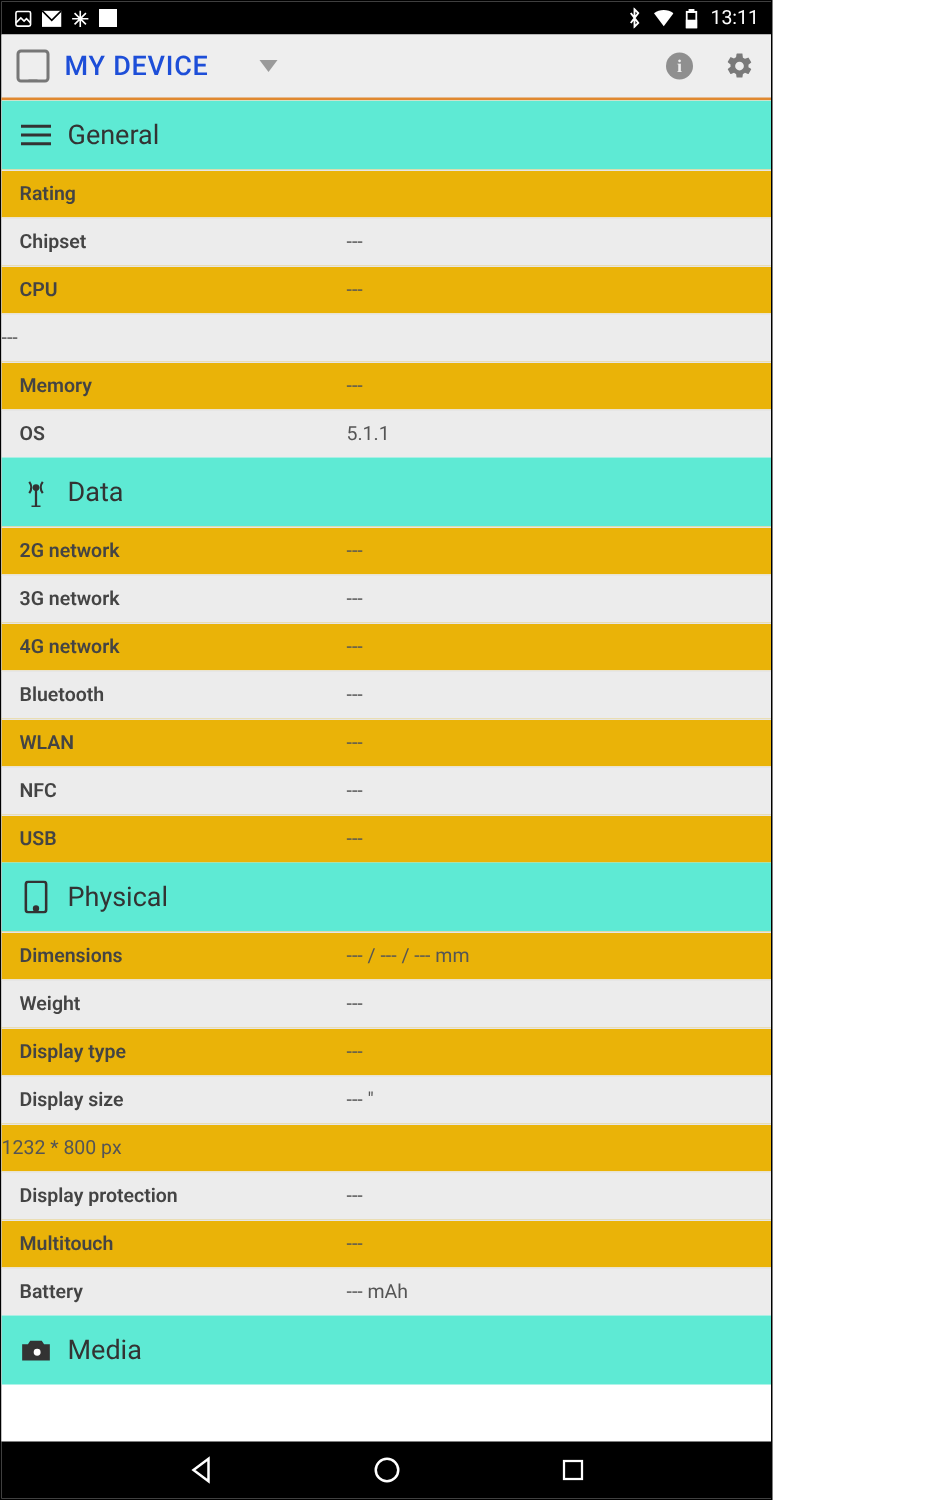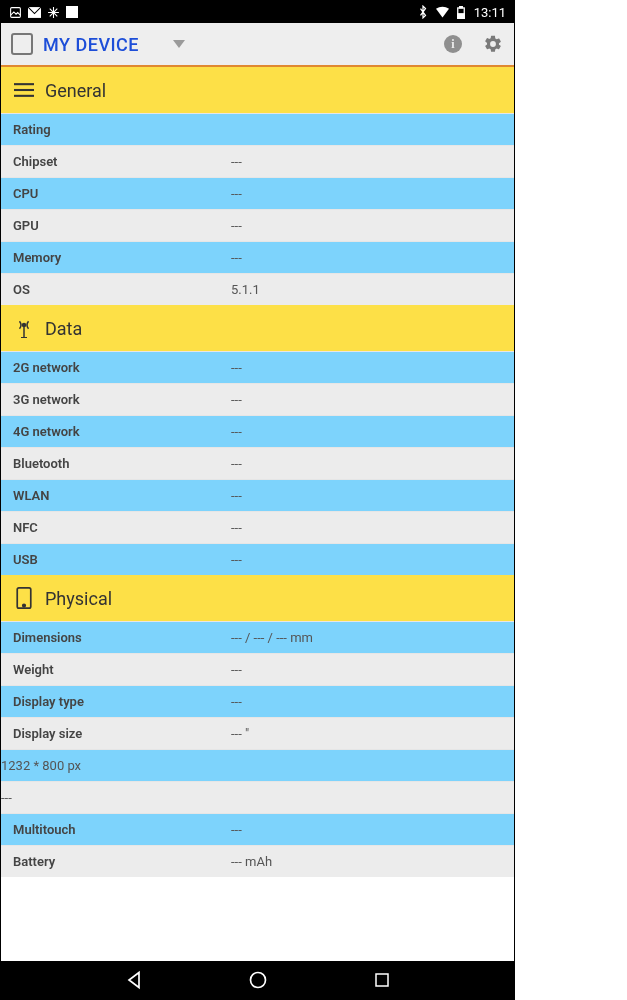--- a/index.html
+++ b/index.html
@@ -14,25 +14,25 @@
   .actionbar { height: 44px; background: #eeeeee; display: flex; align-items: center; padding: 0 10px; border-bottom: 2px solid #e08830; }
   .actionbar .ab-devicon { width: 22px; height: 22px; border: 2px solid #777; border-radius: 3px; margin-right: 10px; position: relative; }
   .actionbar .ab-devicon::after { content:""; position:absolute; bottom:-1px; left:50%; transform:translateX(-50%); width:6px; height:1px; background:#777; }
   .actionbar .ab-title { font-size: 18px; color: #1d4ed8; font-weight: 500; letter-spacing: .5px; }
   .actionbar .spinner-arrow { margin-left: 34px; width: 0; height: 0; border-left: 6px solid transparent; border-right: 6px solid transparent; border-top: 8px solid #9a9a9a; }
   .actionbar .ab-spacer { flex: 1; }
   .actionbar .ab-icn { width: 22px; height: 22px; margin-left: 18px; display:flex; align-items:center; justify-content:center; }
   .ab-info { width:18px; height:18px; border-radius:50%; background:#8f8f8f; color:#eee; font-size:12px; font-weight:bold; text-align:center; line-height:18px; font-family: Georgia, serif; }
   
   .content { flex: 1; overflow-y: hidden; background: #fff; }
-  .section-header { display:flex; align-items:center; height: 46px; padding: 0 12px; font-size: 18px; color:#333; background:#fde047; }
+  .section-header { display:flex; align-items:center; height: 46px; padding: 0 12px; font-size: 18px; color:#333; background:#5eead4; }
   .section-header .sh-icon { width:22px; height:22px; margin-right:10px; display:flex; align-items:center; justify-content:center; color:#333; }
   .row { display:flex; align-items:center; height:32px; border-top:1px solid #e6e6e6; font-size:13px; }
   .row:nth-child(odd of .row) {}
-  .rows .row { background:#7dd3fc; }
+  .rows .row { background:#eab308; }
   .rows .row:nth-child(even) { background:#ececec; }
   .row .label { width: 230px; padding-left: 12px; color:#444; font-weight:600; font-size:13px; }
   .row .value { flex:1; color:#555; font-size:13px; }
   
   .navbar { height: 38px; background:#000; display:flex; align-items:center; justify-content:center; gap:100px; }
   .nav-btn { width:24px; height:24px; display:flex; align-items:center; justify-content:center; color:#fff; }
   
   svg { display:block; }
 </style>
 </head>
@@ -117,21 +117,20 @@
         </div>
         <div class="row">
           <div class="label">Chipset</div>
           <div class="value">---</div>
         </div>
         <div class="row">
           <div class="label">CPU</div>
           <div class="value">---</div>
         </div>
         <div class="row">
-          <div class="label">GPU</div>
           <div class="value">---</div>
         </div>
         <div class="row">
           <div class="label">Memory</div>
           <div class="value">---</div>
         </div>
         <div class="row">
           <div class="label">OS</div>
           <div class="value">5.1.1</div>
         </div>
@@ -202,32 +201,42 @@
           <div class="value">---</div>
         </div>
         <div class="row">
           <div class="label">Display size</div>
           <div class="value">--- "</div>
         </div>
         <div class="row">
           <div class="value">1232 * 800 px</div>
         </div>
         <div class="row">
+          <div class="label">Display protection</div>
           <div class="value">---</div>
         </div>
         <div class="row">
           <div class="label">Multitouch</div>
           <div class="value">---</div>
         </div>
         <div class="row">
           <div class="label">Battery</div>
           <div class="value">--- mAh</div>
         </div>
       </div>
 
+    <div class="section-header">
+      <span class="sh-icon">
+        <svg width="20" height="16" viewBox="0 0 26 20" fill="none" stroke="#333" stroke-width="2">
+            <path d="M1 5 h5 l2 -3 h10 l2 3 h5 v14 h-24 z" fill="#333" stroke="none"></path>
+            <circle cx="14" cy="12" r="4" fill="#fff"></circle>
+          </svg>
+      </span>
+      <span>Media</span>
+    </div>
 
   </div>
 
   <div class="navbar">
     <div class="nav-btn">
       <svg width="20" height="20" viewBox="0 0 24 24" fill="none" stroke="#fff" stroke-width="2">
           <path d="M18 3 L6 12 L18 21 Z" fill="none"></path>
         </svg>
     </div>
     <div class="nav-btn">

